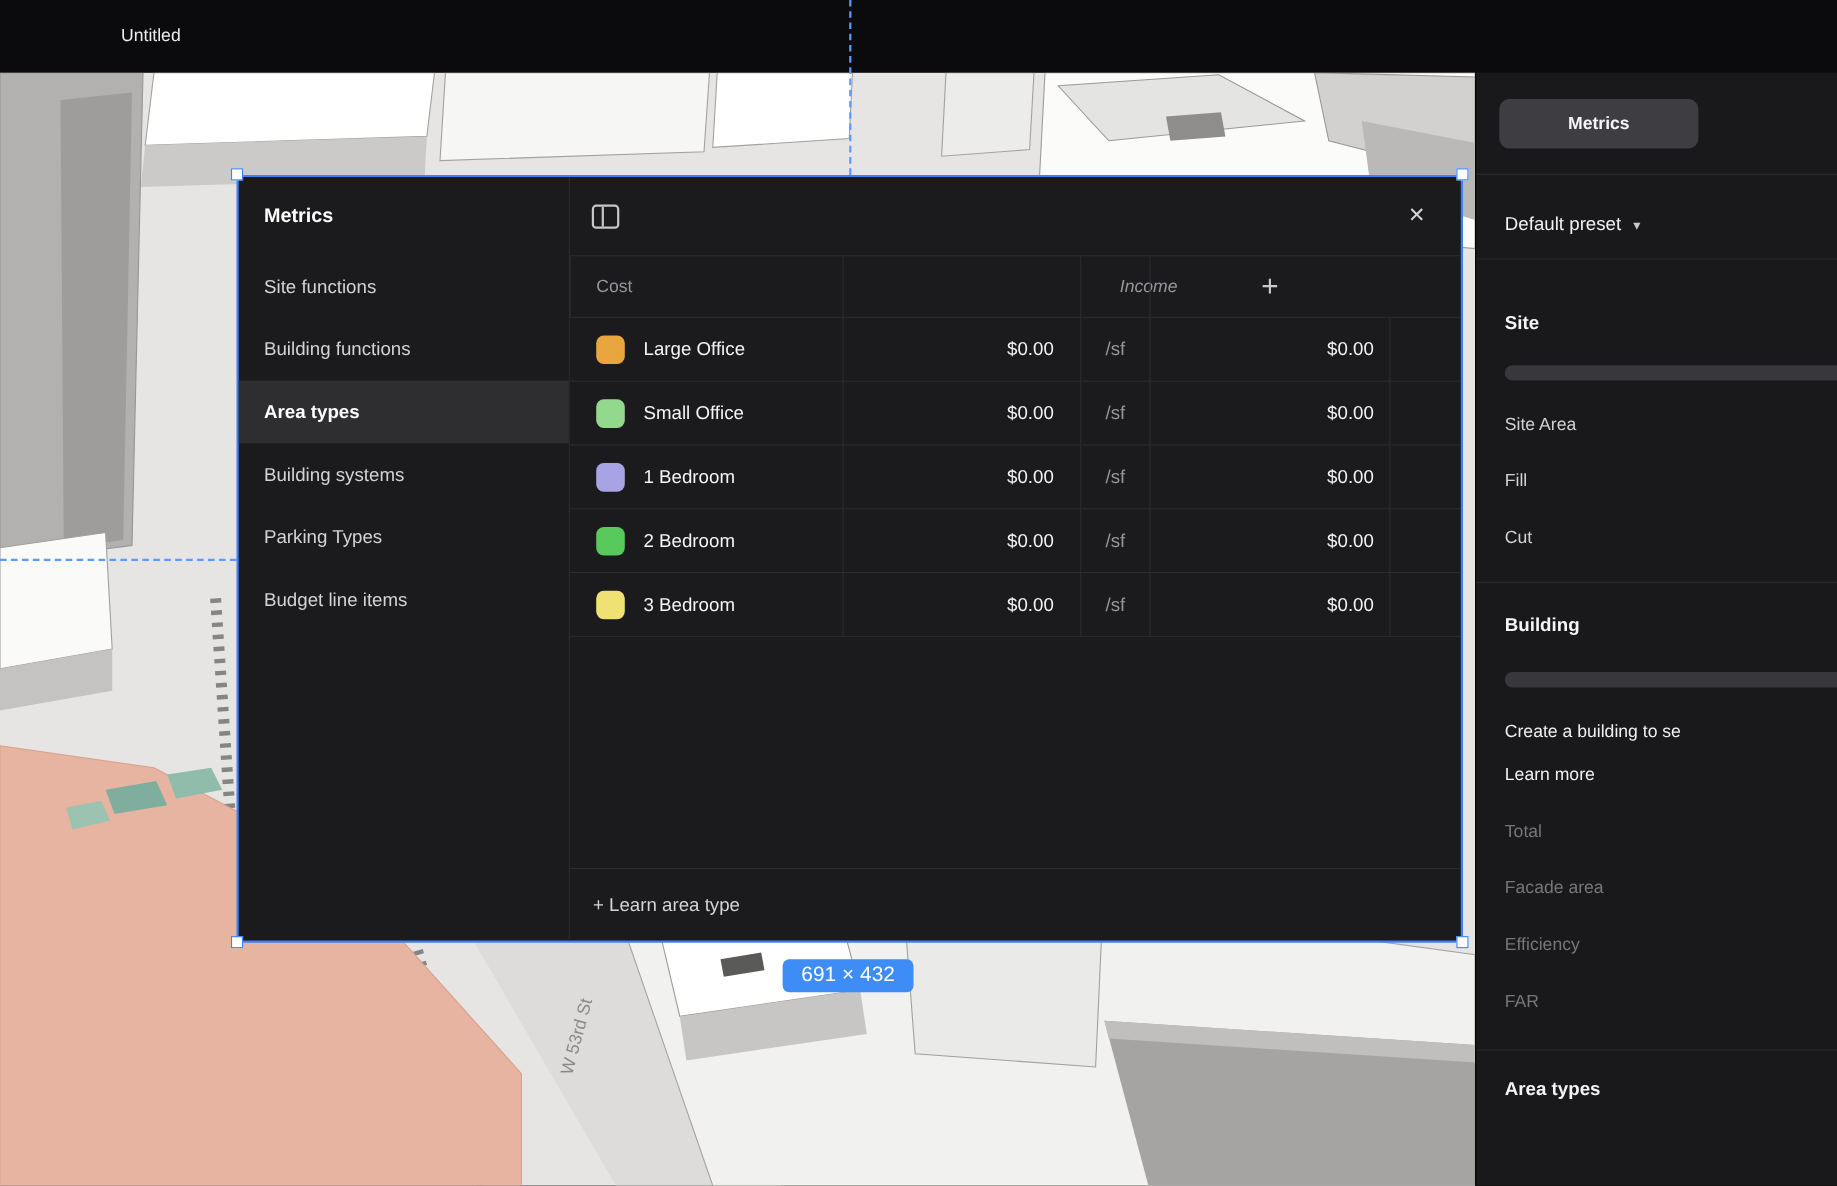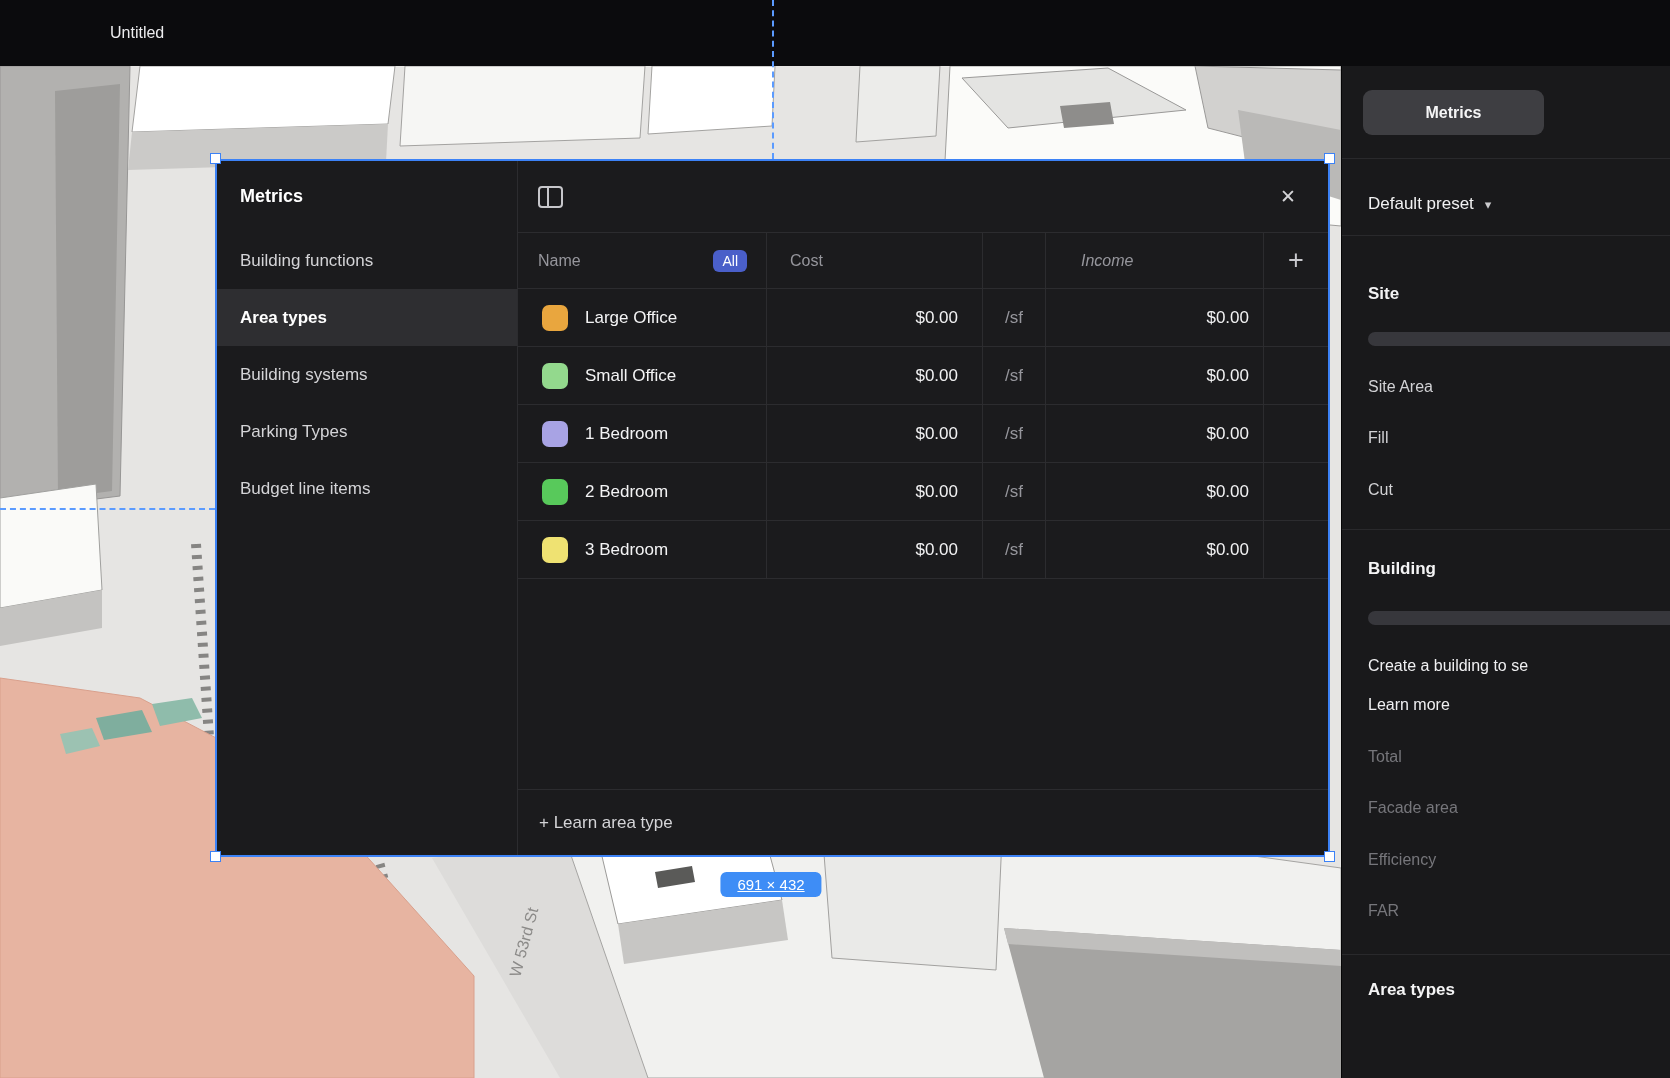--- a/index.html
+++ b/index.html
@@ -46,21 +46,21 @@
   .swatch { width:26px; height:26px; border-radius:7px; margin-right:17px; flex:0 0 26px; cursor:pointer; }
   .row-name { color:#f4f4f5; }
   .t-spacer { flex:1; }
   .t-footer { height:66px; border-top:1px solid #2c2c2f; display:flex; align-items:center; padding-left:21px; color:#d4d4d7; font-size:17px; }
   .create-link { cursor:pointer; }
 
   
   .handle { position:absolute; width:11px; height:11px; background:#ffffff; border:1.5px solid #3c82f6; z-index:70; }
   .h-nw { left:210px; top:153px; } .h-ne { left:1324px; top:153px; }
   .h-sw { left:210px; top:851px; } .h-se { left:1324px; top:851px; }
-  .size-badge { position:absolute; left:771px; top:872px; transform:translateX(-50%); background:#3e8df6; color:#fff; font-size:15px; padding:4px 17px; border-radius:6px; z-index:70; white-space:nowrap;text-decoration:underline; }
+  .size-badge { position:absolute; left:771px; top:872px; transform:translateX(-50%); background:#3e8df6; color:#fff; font-size:19px; padding:4px 17px; border-radius:6px; z-index:70; white-space:nowrap; }
 
   
   .rpanel { position:absolute; left:1341px; top:66px; width:329px; height:1012px; background:#19191b; z-index:45; overflow:hidden; color:#ececee; border-left:1px solid #050506; }
   .rp-btn { position:absolute; left:21px; top:24px; width:181px; height:45px; background:#3e3e42; border-radius:9px; display:flex; align-items:center; justify-content:center; font-size:16px; font-weight:700; color:#f5f5f6; cursor:pointer; }
   .rp-div { position:absolute; left:0; right:0; height:1px; background:#29292c; }
   .rp-preset { position:absolute; left:26px; top:121px; height:34px; display:flex; align-items:center; gap:11px; font-size:17px; color:#f2f2f3; cursor:pointer;text-align:right; }
   .rp-chevron { font-size:13px; color:#c9c9cc; }
   .rp-row { position:absolute; left:26px; height:26px; line-height:26px; font-size:16px; white-space:nowrap; }
   .rp-title { font-size:17px; font-weight:700; color:#f4f4f5; }
   .rp-light { color:#d2d2d5; }
@@ -121,38 +121,35 @@
   <div class="topbar">
     <span class="doc-title">Untitled</span>
   </div>
 
   <div class="guide-v"></div>
   <div class="guide-h"></div>
 
   <div class="modal">
     <div class="m-sidebar">
       <div class="m-sb-header">Metrics</div>
+      <div class="m-sb-item">Site functions</div>
       <div class="m-sb-item">Building functions</div>
       <div class="m-sb-item active">Area types</div>
       <div class="m-sb-item">Building systems</div>
       <div class="m-sb-item">Parking Types</div>
       <div class="m-sb-item">Budget line items</div>
     </div>
 
     <div class="m-table">
       <div class="m-t-top">
         <div class="panel-toggle"></div>
         <div class="close-btn">✕</div>
       </div>
 
       <div class="t-grid t-header">
-        <div class="cell c-name">
-          <span>Name</span>
-          <span class="all-badge">All</span>
-        </div>
         <div class="cell c-cost" style="justify-content:flex-start; padding-left:23px;">Cost</div>
         <div class="cell c-unit"></div>
         <div class="cell c-income" style="justify-content:flex-start; padding-left:35px;font-style:italic;">Income</div>
         <div class="cell c-plus">+</div>
       </div>
 
       <div class="t-grid t-row">
         <div class="cell c-name-row">
           <span class="swatch" style="background-color: rgb(233, 166, 62);"></span>
           <span class="row-name">Large Office</span>

